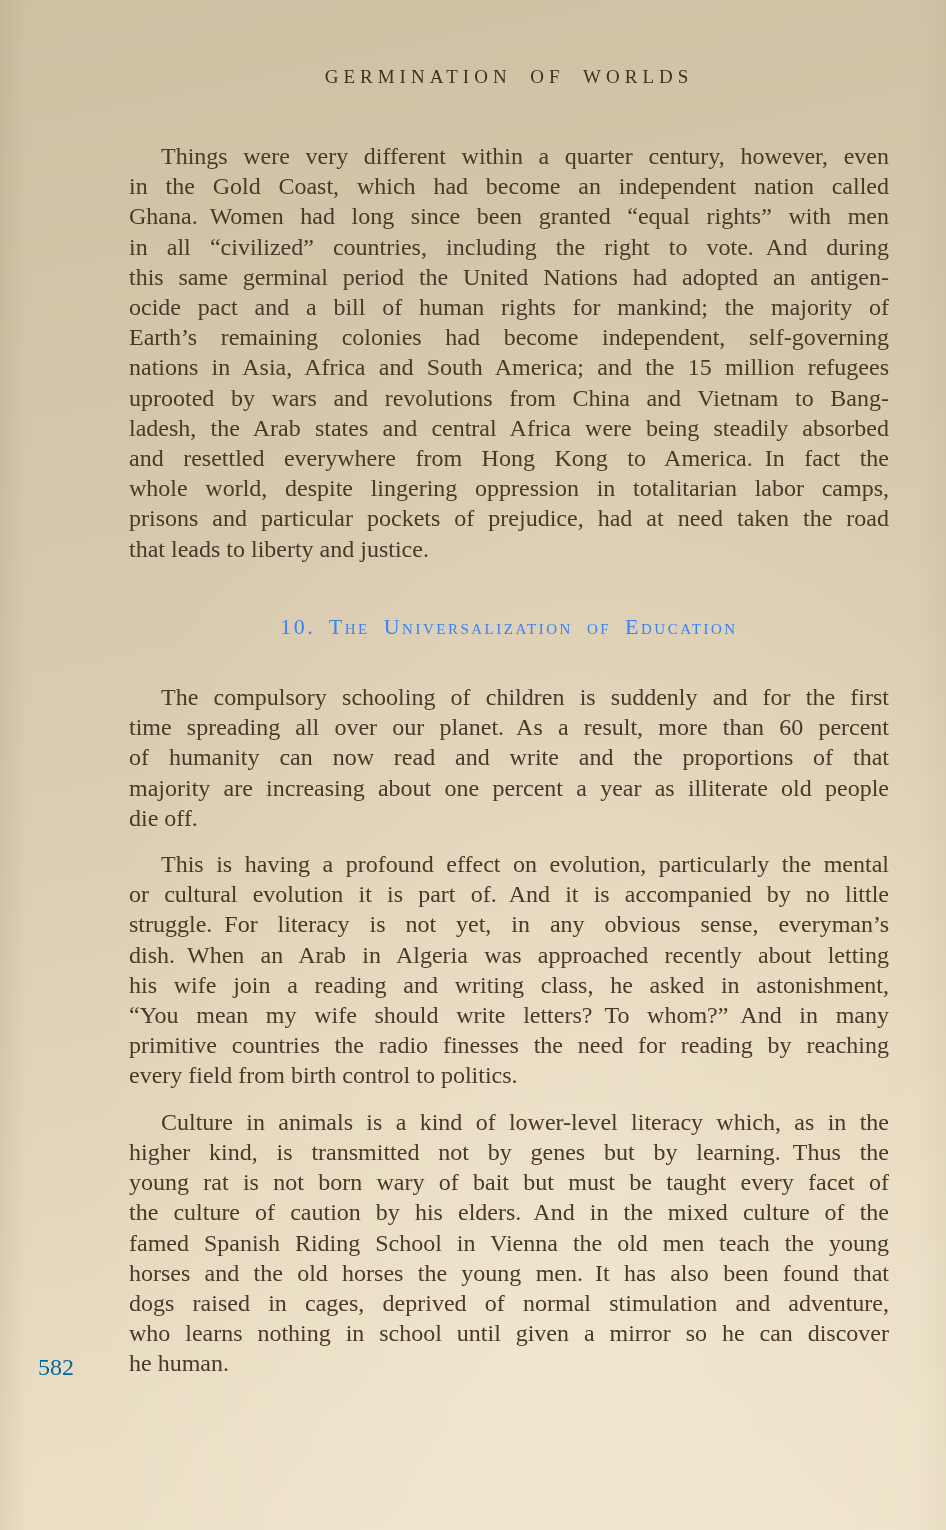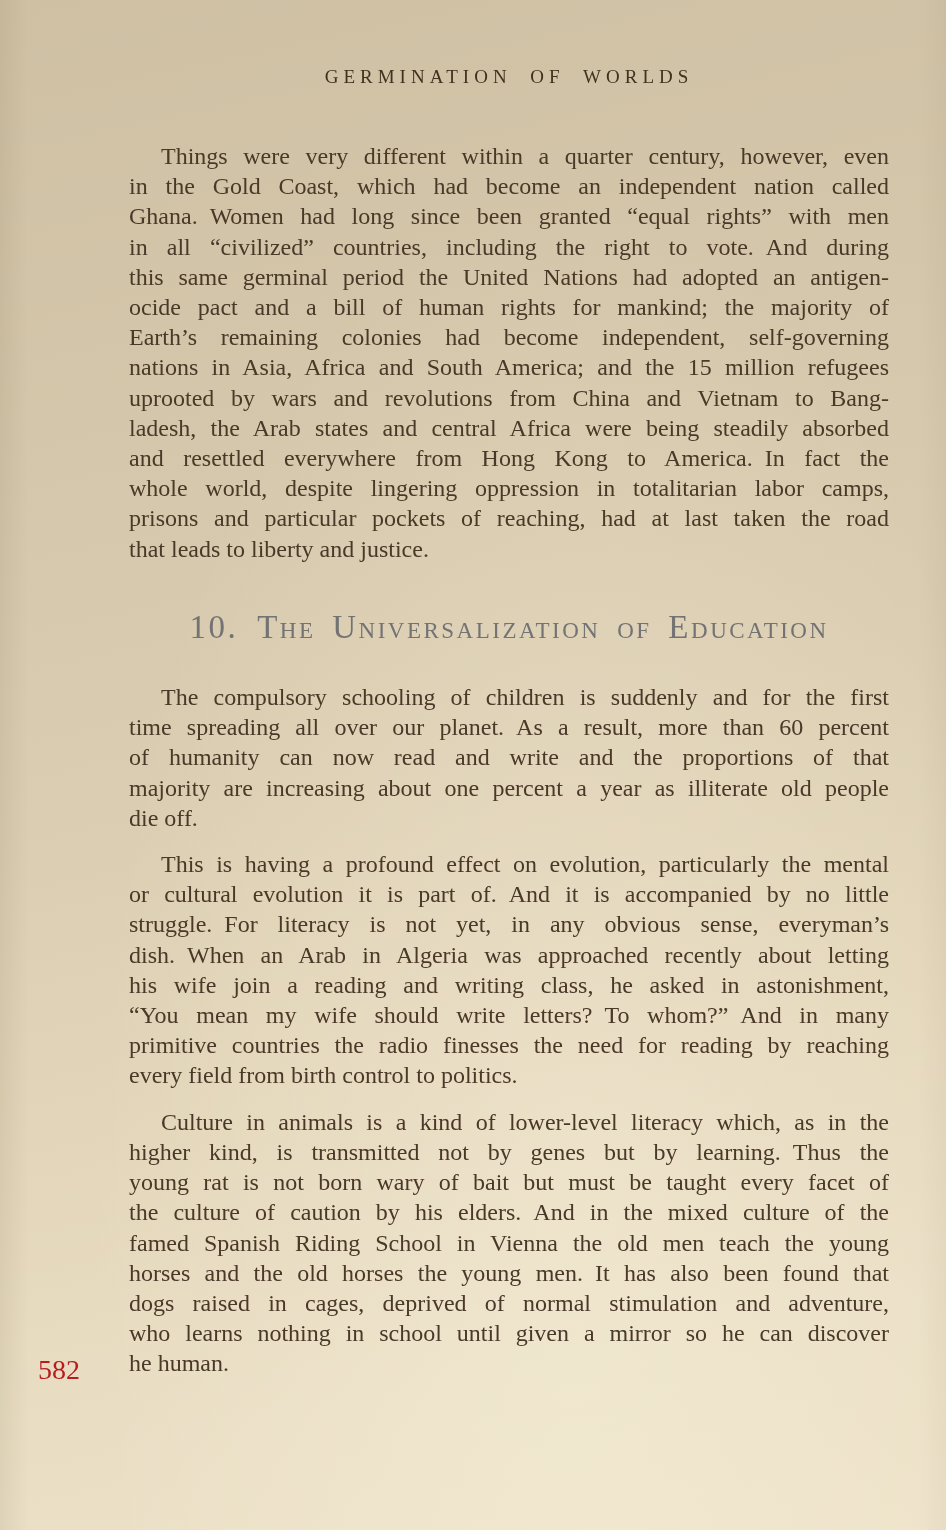--- a/index.html
+++ b/index.html
@@ -40,32 +40,32 @@
     -moz-text-align-last: justify;
   }
   .line.last {
     text-align-last: left;
     -moz-text-align-last: left;
   }
   .line.first { padding-left: 32px; }
   .section-heading {
     margin: 48px 0 40px 0;
     text-align: center;
-    font-size: 33px;
+    font-size: 22px;
     font-weight: normal;
     font-variant: small-caps;
     letter-spacing: 2.5px;
     word-spacing: 6px;
-    color: #737373;
+    color: #3b82f6;
   }
   .page-number {
     position: absolute;
     left: 38px; top: 1354px;
-    font-size: 28px;
-    color: #b91c1c;
+    font-size: 24px;
+    color: #0369a1;
   }
 </style>
 </head>
 <body>
 
 <div class="page">
   <div class="running-header">GERMINATION OF WORLDS</div>
 
   <div class="body-text">
       <div class="para">
@@ -74,21 +74,21 @@
         <div class="line">Ghana. Women had long since been granted “equal rights” with men</div>
         <div class="line">in all “civilized” countries, including the right to vote. And during</div>
         <div class="line">this same germinal period the United Nations had adopted an antigen-</div>
         <div class="line">ocide pact and a bill of human rights for mankind; the majority of</div>
         <div class="line">Earth’s remaining colonies had become independent, self-governing</div>
         <div class="line">nations in Asia, Africa and South America; and the 15 million refugees</div>
         <div class="line">uprooted by wars and revolutions from China and Vietnam to Bang-</div>
         <div class="line">ladesh, the Arab states and central Africa were being steadily absorbed</div>
         <div class="line">and resettled everywhere from Hong Kong to America. In fact the</div>
         <div class="line">whole world, despite lingering oppression in totalitarian labor camps,</div>
-        <div class="line">prisons and particular pockets of reaching, had at last taken the road</div>
+        <div class="line">prisons and particular pockets of prejudice, had at need taken the road</div>
         <div class="line last">that leads to liberty and justice.</div>
       </div>
       <h2 class="section-heading">10. The Universalization of Education</h2>
       <div class="para">
         <div class="line first">The compulsory schooling of children is suddenly and for the first</div>
         <div class="line">time spreading all over our planet. As a result, more than 60 percent</div>
         <div class="line">of humanity can now read and write and the proportions of that</div>
         <div class="line">majority are increasing about one percent a year as illiterate old people</div>
         <div class="line last">die off.</div>
       </div>

